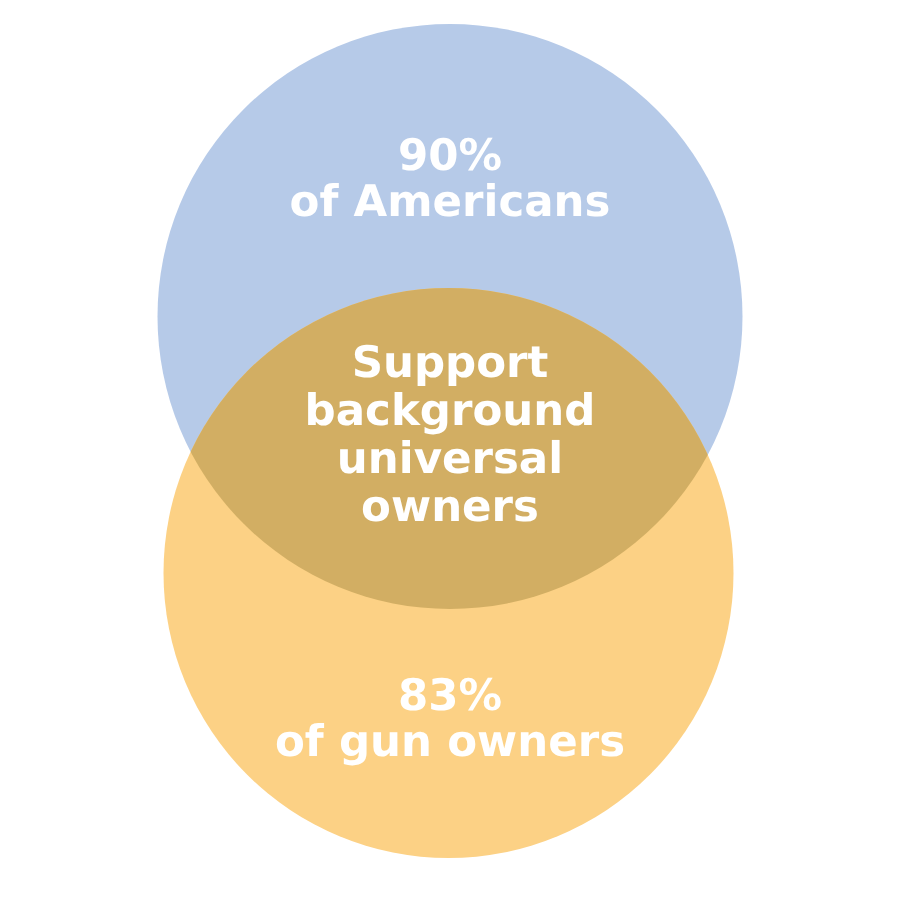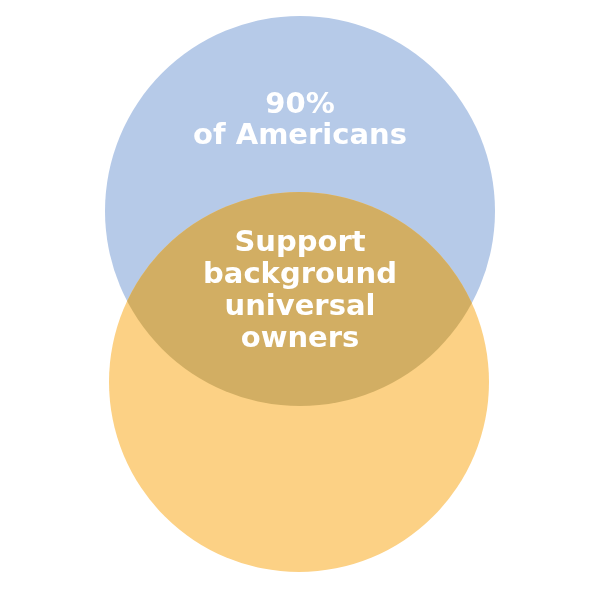--- a/index.html
+++ b/index.html
@@ -62,14 +62,18 @@
     <span class="line">of Americans</span>
   </div>
 
   <div class="venn-label label-center">
     <span class="line">Support</span>
     <span class="line">background</span>
     <span class="line">universal</span>
     <span class="line">owners</span>
   </div>
 
+  <div class="venn-label label-bottom">
+    <span class="line">83%</span>
+    <span class="line">of gun owners</span>
+  </div>
 
 </div>
 
 </body></html>

